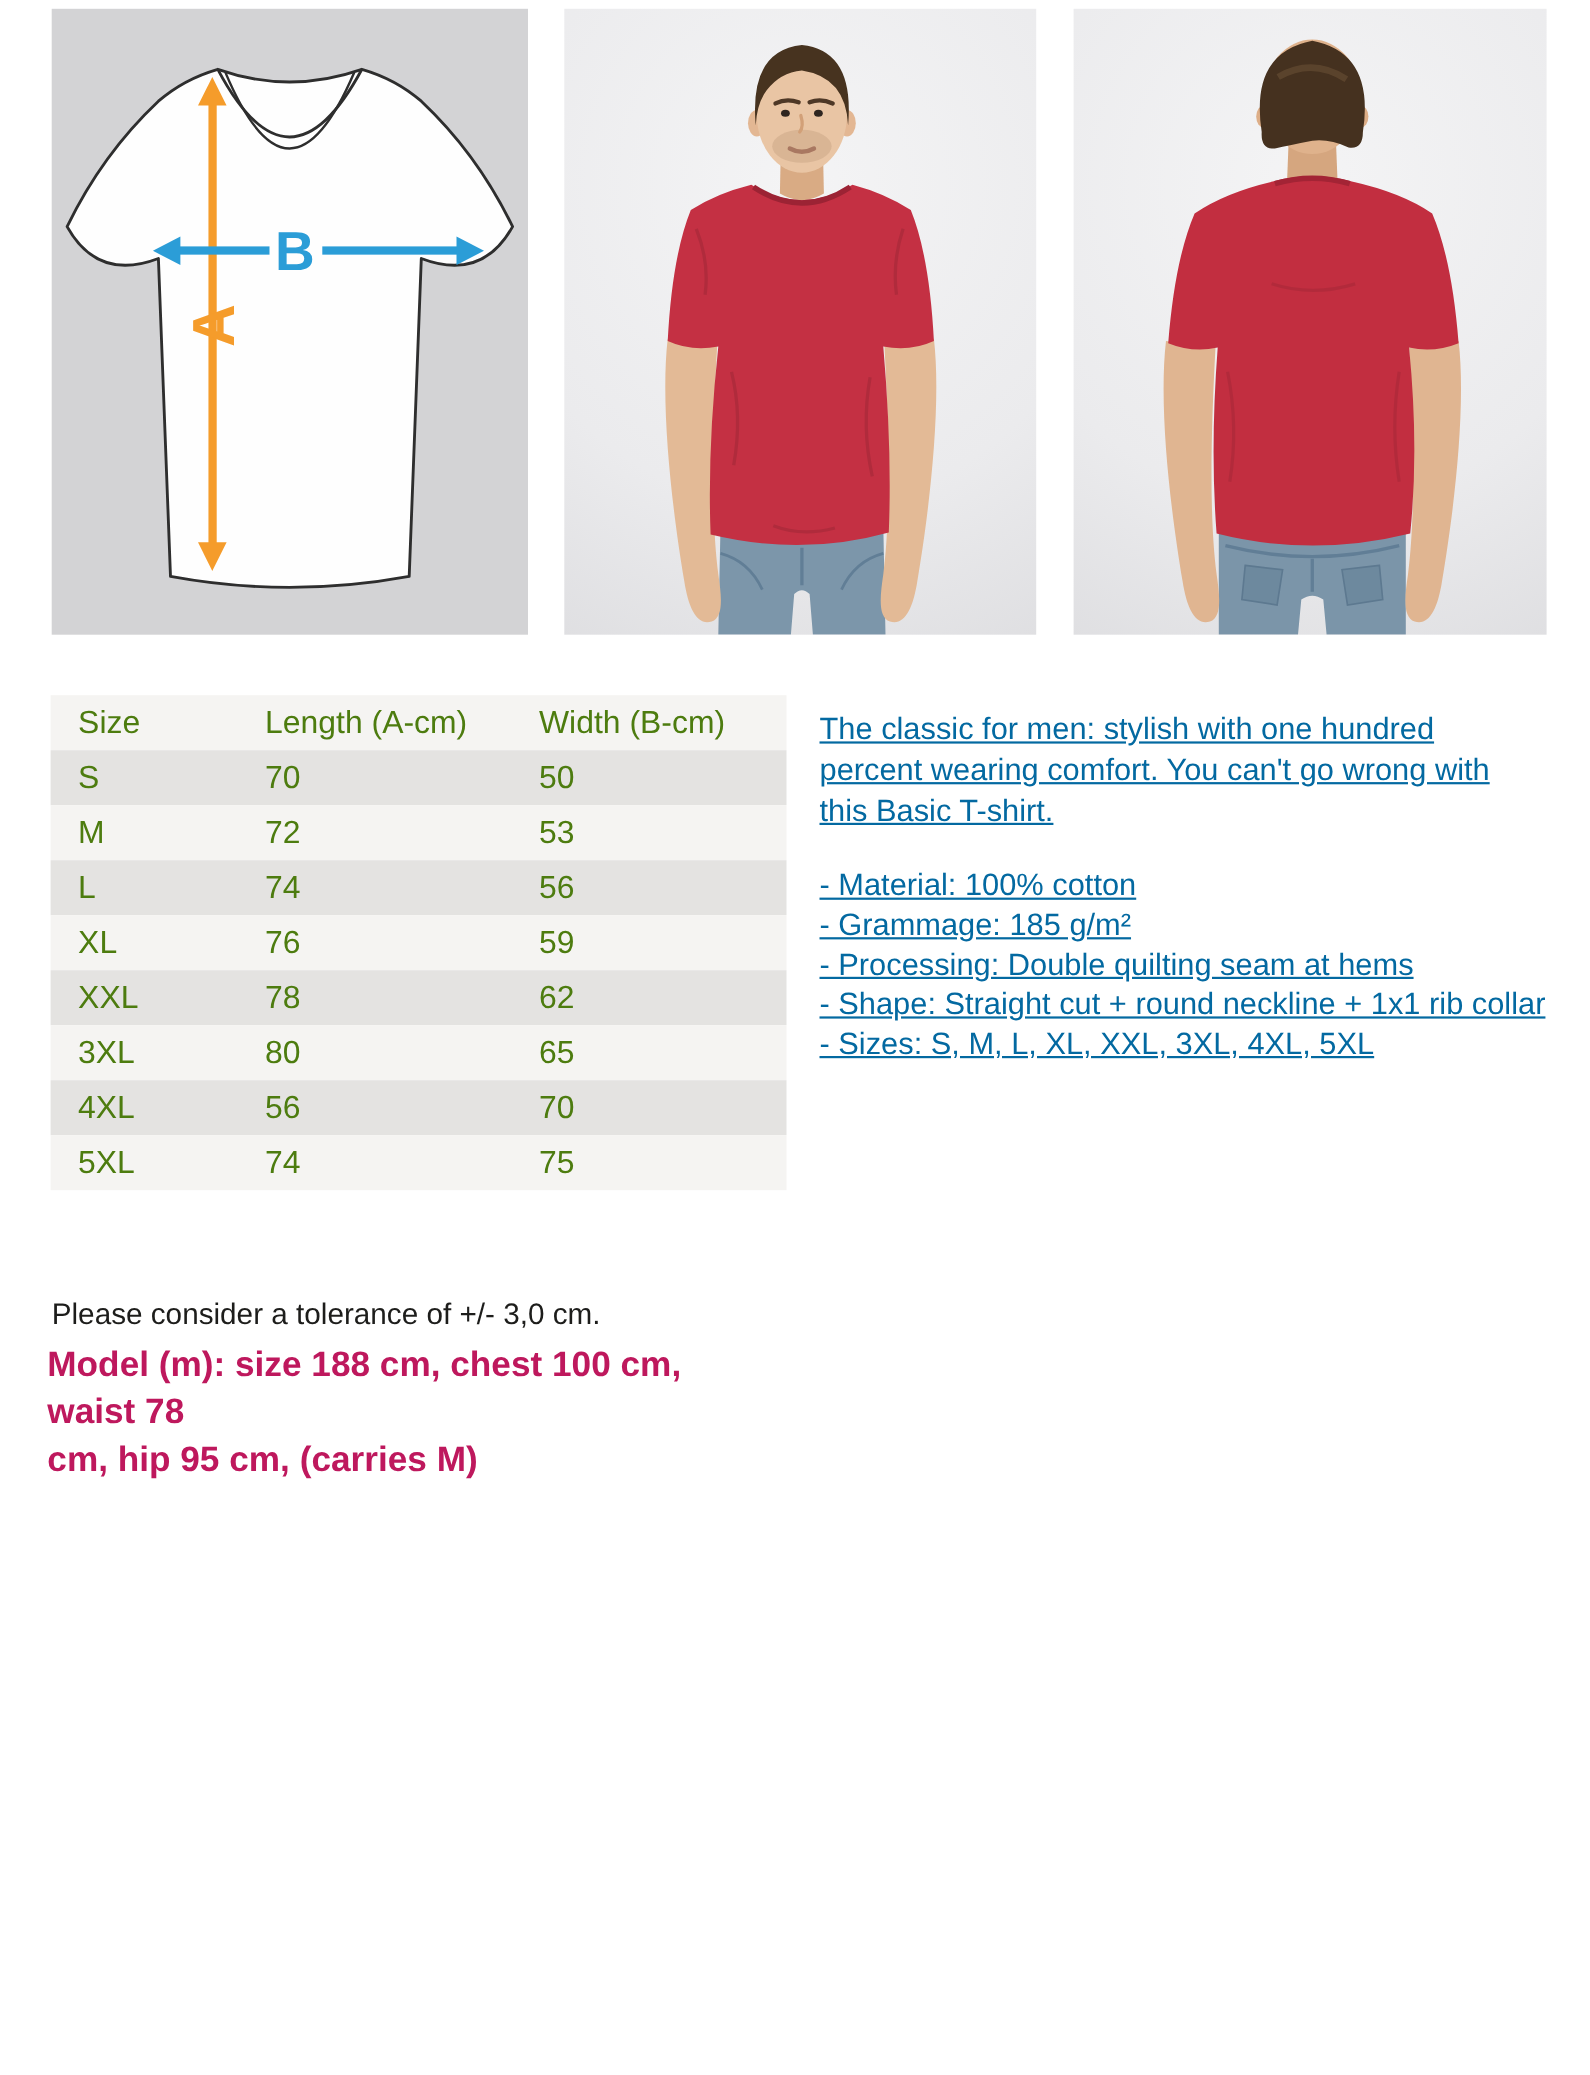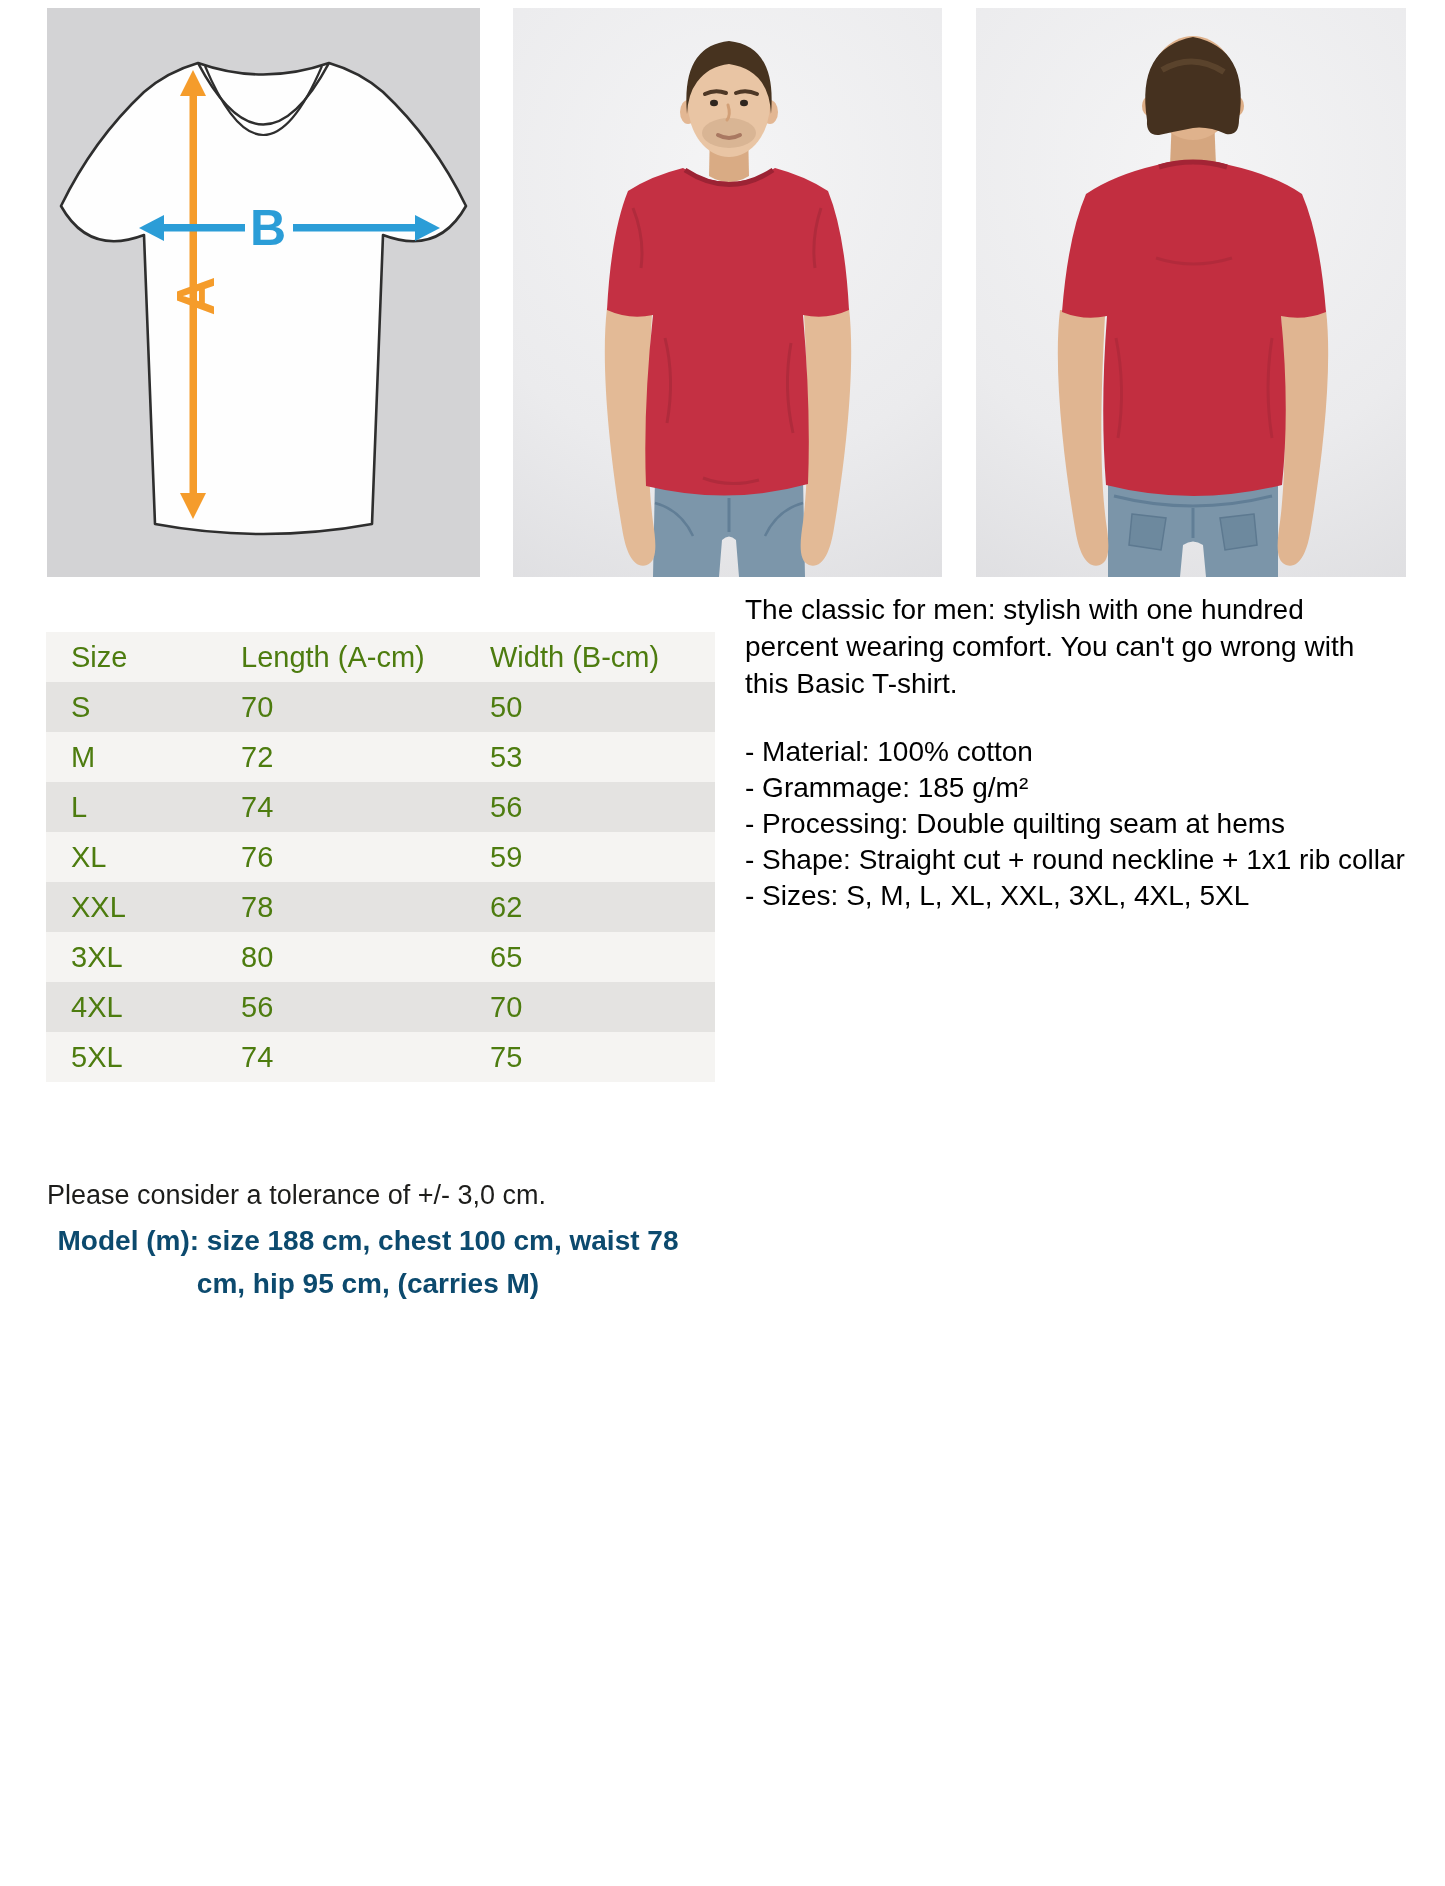--- a/index.html
+++ b/index.html
@@ -25,30 +25,30 @@
   .trow{
     display:grid;grid-template-columns:170px 249px 1fr;
     align-items:center;height:50px;
     padding-left:25px;box-sizing:border-box;
   }
   .trow.light{background:#f5f4f2;}
   .trow.alt{background:#e4e3e1;}
 
   
   #description{
-    position:absolute;left:745px;top:591px;width:660px;
-    color:#000000;font-size:28px;
+    position:absolute;left:745px;top:644px;width:660px;
+    color:#0369a1;font-size:28px;text-decoration:underline;
   }
   #description .intro{line-height:37px;width:655px;}
   #description .bullets{margin-top:32px;line-height:36px;}
 
   
   #footer{position:absolute;left:43px;top:1140px;width:650px;color:#1d1d1b;margin-top:40px;}
   #footer .tolerance{font-size:27px;line-height:30px;margin-left:4px;}
-  #footer .model-info{font-size:28px;font-weight:bold;line-height:43px;margin-top:9px;color:#0c4a6e;text-align:center;}
+  #footer .model-info{font-size:32px;font-weight:bold;line-height:43px;margin-top:9px;color:#be185d;}
 </style>
 </head>
 <body>
 
 <div class="panel" id="panel-diagram">
   <svg viewBox="0 0 433 569">
 
     <path d="M 151 55 Q 120 64 97 84 Q 46 132 14 198 Q 42 248 97 227
          Q 101 330 108 516 Q 216 536 325 516 Q 332 330 336 227
          Q 391 248 419 198 Q 387 132 336 84 Q 313 64 282 55

